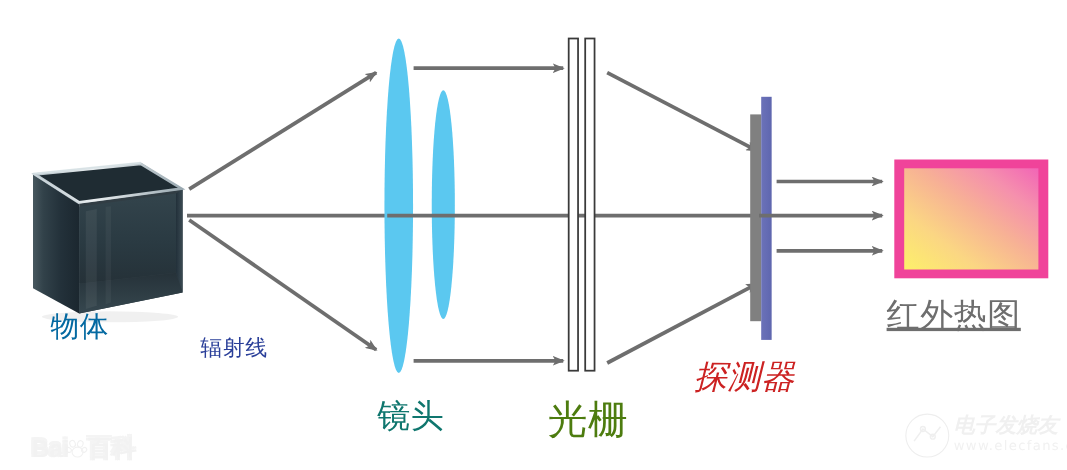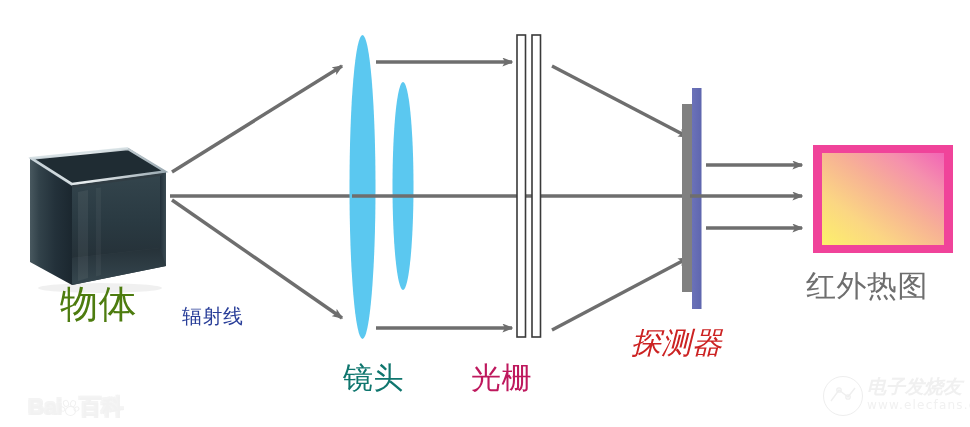--- a/index.html
+++ b/index.html
@@ -25,55 +25,56 @@
     height: 427px;
   }
   .cn-label {
     position: absolute;
     font-family: "DejaVu Sans", "Liberation Sans", sans-serif;
     white-space: nowrap;
     letter-spacing: 0.5px;
     user-select: none;
   }
   #label-object {
-    left: 60px;
+    left: 46px;
     top: 279px;
-    font-size: 38px;
-    color: #4d7c0f;
+    font-size: 26px;
+    color: #0369a1;
   }
   #label-radiation {
     left: 182px;
     top: 303px;
     font-size: 20px;
     color: #2a3f99;
   }
   #label-lens {
     left: 343px;
     top: 358px;
     font-size: 30px;
     color: #0f766e;
   }
   #label-grating {
-    left: 471px;
+    left: 498px;
     top: 358px;
-    font-size: 30px;
-    color: #be185d;
+    font-size: 36px;
+    color: #4d7c0f;
   }
   #label-detector {
     left: 631px;
     top: 323px;
     font-size: 30px;
     color: #cc2222;
     font-style: italic;
   }
   #label-heatmap {
     left: 806px;
     top: 266px;
     font-size: 30px;
     color: #6e6e6e;
+    text-decoration: underline;
   }
   
   .watermark {
     position: absolute;
     user-select: none;
     pointer-events: none;
   }
   #watermark-baidu {
     left: 28px;
     top: 392px;

